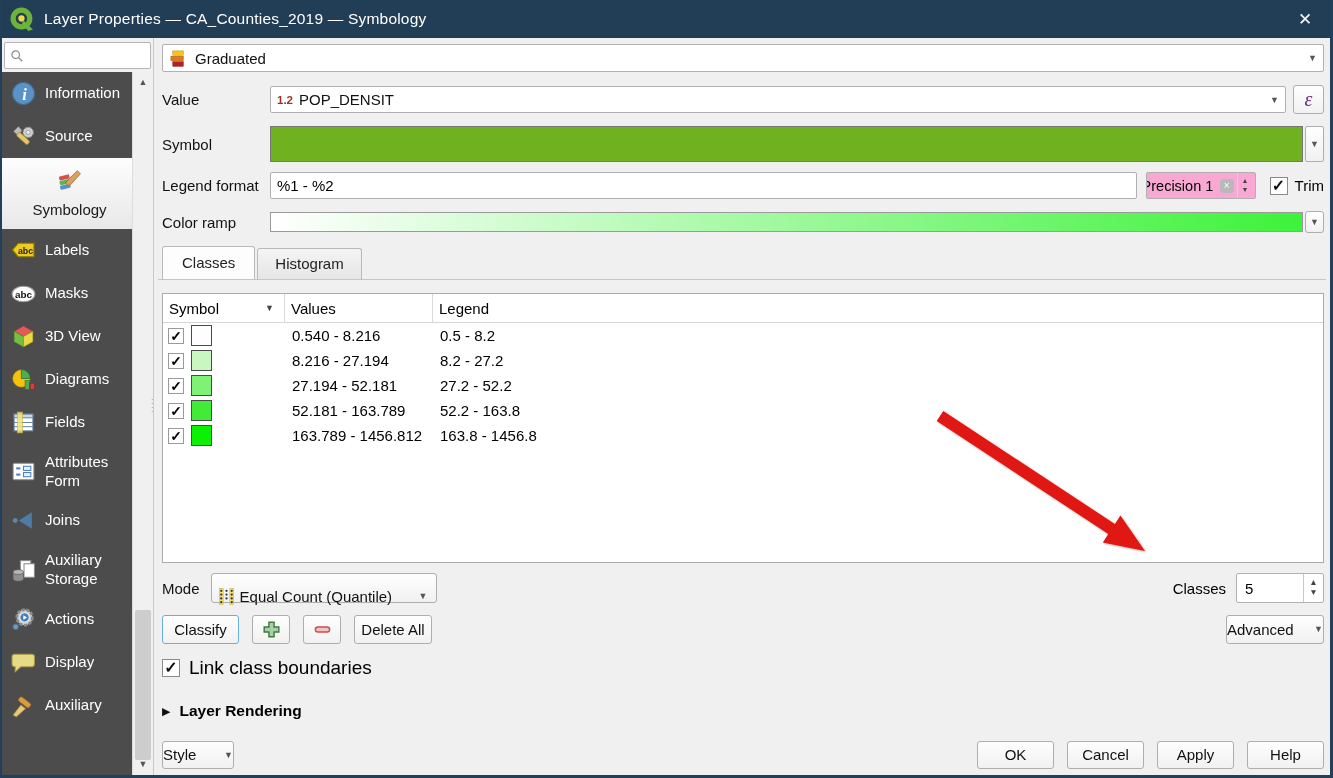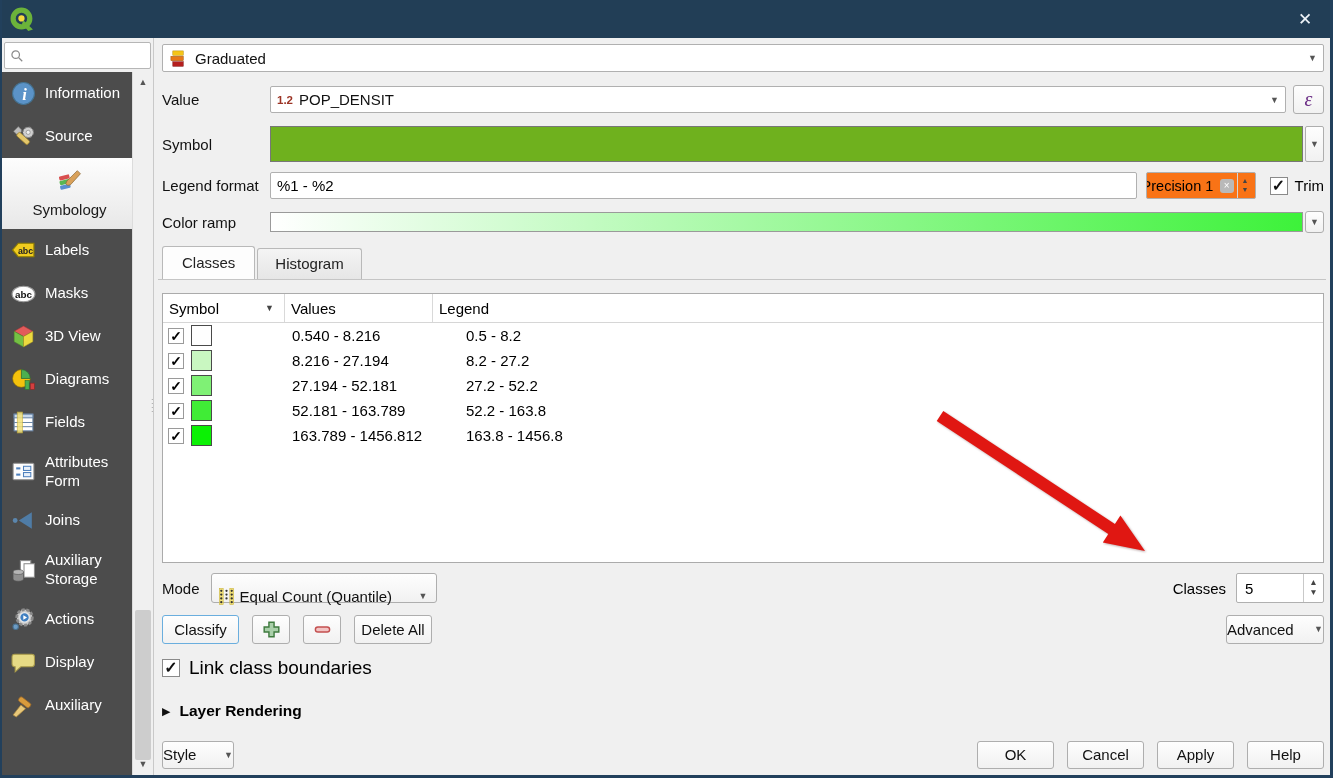--- a/index.html
+++ b/index.html
@@ -47,21 +47,21 @@
   .value-combo { flex:1; height:27px; }
   .vprefix { color:#9c3425; font-weight:bold; font-size:11.5px; margin-right:6px; }
   .eps-btn { width:31px; height:29px; margin-left:7px; font-family:"Liberation Serif",serif; font-style:italic; font-size:20px; color:#6b2d85; }
   
   .r-symbol { height:36px; margin-bottom:10px; }
   .symbol-bar { flex:1; height:36px; border:1px solid #777; background:#6fb11e; }
   .sym-drop { width:19px; height:36px; margin-left:2px; border-radius:2px; }
   
   .r-legend { height:27px; margin-bottom:12px; }
   .lf-input { flex:1; height:27px; background:#fff; border:1px solid #b0b0b0; border-radius:2px; display:flex; align-items:center; padding:0 6px; font-size:15px; }
-  .precision { width:110px; height:27px; margin-left:9px; background:#f97316; border:1px solid #b0b0b0; border-radius:2px; display:flex; align-items:center; overflow:hidden; padding:0 2px 0 0; position:relative; }
+  .precision { width:110px; height:27px; margin-left:9px; background:#f9a8d4; border:1px solid #b0b0b0; border-radius:2px; display:flex; align-items:center; overflow:hidden; padding:0 2px 0 0; position:relative; }
   .precision .ptext { font-size:14.5px; white-space:nowrap; margin-left:-5px; flex:1; }
   .clear-ic { width:14px; height:14px; background:#b9b9b9; border-radius:3px; color:#fff; font-size:10px; line-height:14px; text-align:center; flex:0 0 auto; margin-right:3px; }
   .spin { display:flex; flex-direction:column; justify-content:center; width:16px; border-left:1px solid #d5d5d5; align-self:stretch; }
   .spin span { font-size:7px; color:#444; text-align:center; line-height:1.15; }
   .trim-wrap { display:flex; align-items:center; gap:7px; margin-left:14px; }
   .checkbox { width:18px; height:18px; background:#fff; border:1px solid #8a8a8a; font-size:16px; font-weight:bold; color:#111; line-height:15px; text-align:center; }
   .trim-lab { font-size:15px; }
   
   .r-ramp { height:22px; margin-bottom:13px; }
   .ramp-bar { flex:1; height:20px; border:1px solid #9a9a9a; }
@@ -72,21 +72,21 @@
   .tab.active { background:#fdfdfd; position:relative; z-index:2; padding:7px 19px 8px; }
   .tabline { height:1px; background:#c5c5c5; margin:0 -2px 0 -4px; }
   
   .table-frame { margin-top:13px; height:270px; background:#fff; border:1px solid #ababab; display:flex; flex-direction:column; overflow:hidden; }
   .thead { display:flex; height:29px; border-bottom:1px solid #d6d6d6; font-size:15px; align-items:center; flex:0 0 auto; }
   .th { padding:0 6px; display:flex; align-items:center; height:100%; border-right:1px solid #d9d9d9; }
   .th.c1 { width:122px; } .th.c2 { width:148px; } .th.c3 { flex:1; border-right:none; }
   .sort { font-size:9px; color:#444; margin-left:auto; padding-right:4px; }
   .trow { display:flex; align-items:center; height:25px; font-size:15px; }
   .tc1 { width:122px; display:flex; align-items:center; gap:7px; padding-left:5px; }
-  .tc2 { width:148px; padding-left:7px; } .tc3 { flex:1; padding-left:7px;margin-left:26px; }
+  .tc2 { width:148px; padding-left:7px; } .tc3 { flex:1; padding-left:7px; }
   .rowcheck { width:16px; height:16px; background:#fff; border:1px solid #9a9a9a; font-size:14px; font-weight:bold; line-height:14px; text-align:center; }
   .swatch { width:21px; height:21px; border:1px solid #4a4a4a; }
   
   .r-mode { height:30px; margin-top:10px; }
   .mode-combo { width:226px; height:30px; margin-left:5px; padding:16px 8px 0 5px; }
   .mode-combo .mico { width:19px; height:19px; margin-right:4px; }
   .classes-right { margin-left:auto; display:flex; align-items:center; gap:10px; }
   .classes-lab { font-size:15px; }
   .classes-spin { width:88px; height:30px; background:#fff; border:1px solid #b0b0b0; border-radius:2px; display:flex; align-items:center; }
   .classes-spin .val { flex:1; padding-left:8px; font-size:15px; }
@@ -122,20 +122,21 @@
 <body>
 
 <div class="window">
 
   <div class="titlebar" style="background: rgb(34, 62, 86);">
     <svg class="logo" viewBox="0 0 24 24">
       <circle cx="11" cy="11" r="8" fill="none" stroke="#6bb33a" stroke-width="5"></circle>
       <circle cx="11" cy="11" r="3" fill="#f5d93f"></circle>
       <path d="M13 13 L22 21.5 L17.5 23 L11.5 16z" fill="#6bb33a"></path>
     </svg>
+    <span class="title">Layer Properties — CA_Counties_2019 — Symbology</span>
     <span class="close">✕</span>
   </div>
 
   <div class="main">
 
     <div class="leftcol">
       <div class="searchbox">
         <svg viewBox="0 0 16 16">
           <circle cx="6.5" cy="6.5" r="4.3" fill="none" stroke="#8a8a8a" stroke-width="1.4"></circle>
           <line x1="10" y1="10" x2="14" y2="14" stroke="#8a8a8a" stroke-width="1.4"></line>

